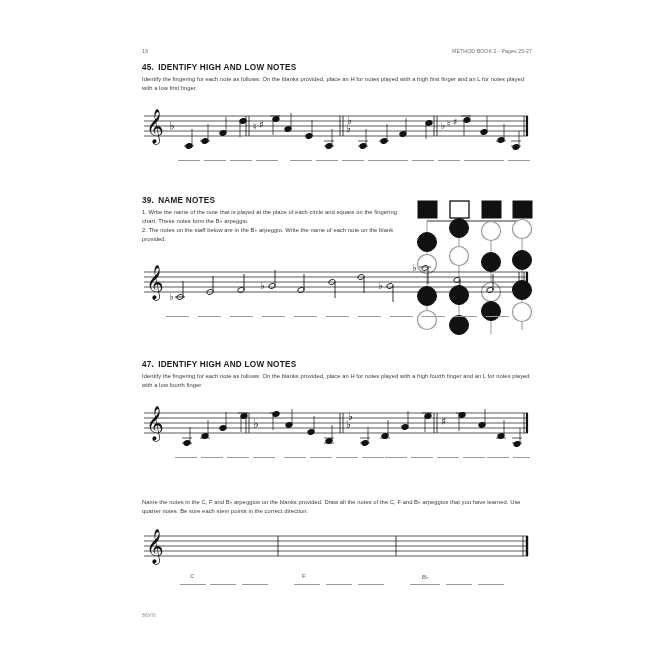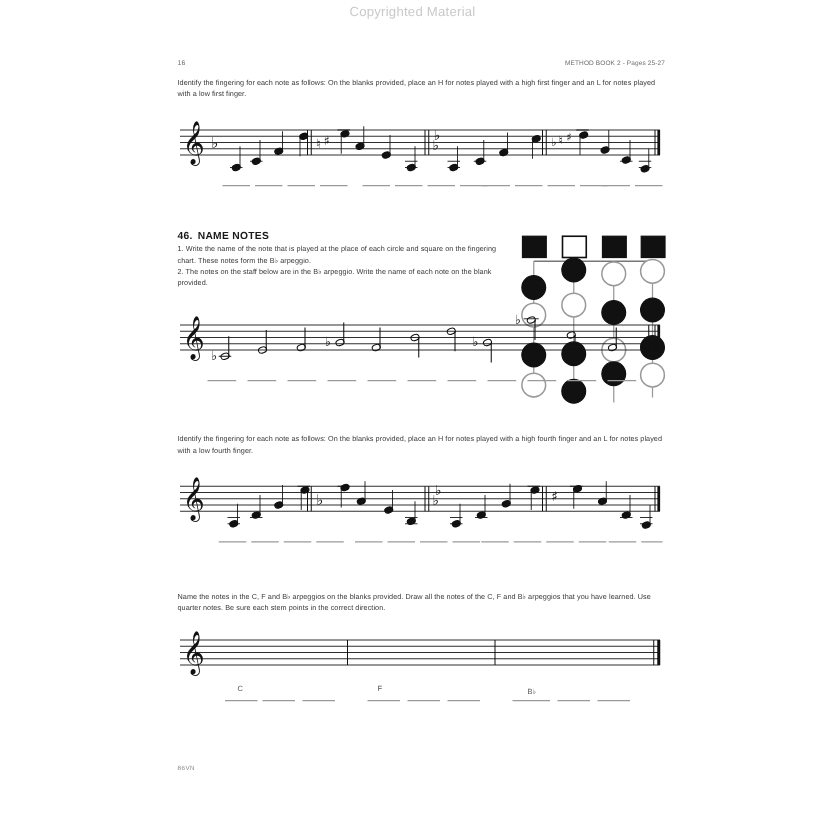--- a/index.html
+++ b/index.html
@@ -108,30 +108,32 @@
     color: #8a8a8a;
     letter-spacing: 0.4px;
   }
   .narrow-body { width: 255px; }
 </style>
 </head>
 <body>
 
 <div class="page">
 
-  <div class="watermark">Copyrighted Material</div>
 
   <div class="sheet">
 
     <div class="hdr">
       <span class="pg">16</span>
       <span class="bk">METHOD BOOK 2 - Pages 25-27</span>
     </div>
 
     <div class="section s45">
+      <div class="sec-title">
+        <span class="num">45.</span><span>IDENTIFY HIGH AND LOW NOTES</span>
+      </div>
       <p class="sec-body">Identify the fingering for each note as follows: On the blanks provided, place an H for notes played with a high first finger and an L for notes played with a low first finger.</p>
 
       <div class="staff-wrap">
         <svg class="staff" width="388" height="52" viewBox="0 0 388 52">
           <g stroke="#111" stroke-width="0.7">
             <line x1="2" y1="14" x2="386" y2="14"></line>
             <line x1="2" y1="19" x2="386" y2="19"></line>
             <line x1="2" y1="24" x2="386" y2="24"></line>
             <line x1="2" y1="29" x2="386" y2="29"></line>
             <line x1="2" y1="34" x2="386" y2="34"></line>
@@ -234,21 +236,21 @@
           <span class="blank" style="left:322px;width:22px;"></span>
 
           <span class="blank" style="left:340px;width:22px;"></span>
           <span class="blank" style="left:366px;width:22px;"></span>
         </div>
       </div>
     </div>
 
     <div class="section s46">
       <div class="sec-title">
-        <span class="num">46.</span><span>NAME NOTES</span>
+        <span class="num">39.</span><span>NAME NOTES</span>
       </div>
       <p class="sec-body narrow-body" style="white-space:pre-line;">1.  Write the name of the note that is played at the place of each circle and square on the fingering chart. These notes form the B♭ arpeggio.
 2.  The notes on the staff below are in the B♭ arpeggio. Write the name of each note on the blank provided.</p>
 
       <div class="fchart">
         <svg width="118" height="142" viewBox="0 0 118 142">
 
           <line x1="11" y1="23" x2="106" y2="23" stroke="#777" stroke-width="1.3"></line>
 
           <g>
@@ -372,20 +374,23 @@
           <span class="blank" style="left:216px;width:23px;"></span>
           <span class="blank" style="left:248px;width:23px;"></span>
           <span class="blank" style="left:280px;width:23px;"></span>
           <span class="blank" style="left:312px;width:23px;"></span>
           <span class="blank" style="left:344px;width:23px;"></span>
         </div>
       </div>
     </div>
 
     <div class="section s47">
+      <div class="sec-title">
+        <span class="num">47.</span><span>IDENTIFY HIGH AND LOW NOTES</span>
+      </div>
       <p class="sec-body">Identify the fingering for each note as follows: On the blanks provided, place an H for notes played with a high fourth finger and an L for notes played with a low fourth finger.</p>
 
       <div class="staff-wrap">
         <svg class="staff" width="388" height="52" viewBox="0 0 388 52">
           <g stroke="#111" stroke-width="0.7">
             <line x1="2" y1="14" x2="386" y2="14"></line>
             <line x1="2" y1="19" x2="386" y2="19"></line>
             <line x1="2" y1="24" x2="386" y2="24"></line>
             <line x1="2" y1="29" x2="386" y2="29"></line>
             <line x1="2" y1="34" x2="386" y2="34"></line>

